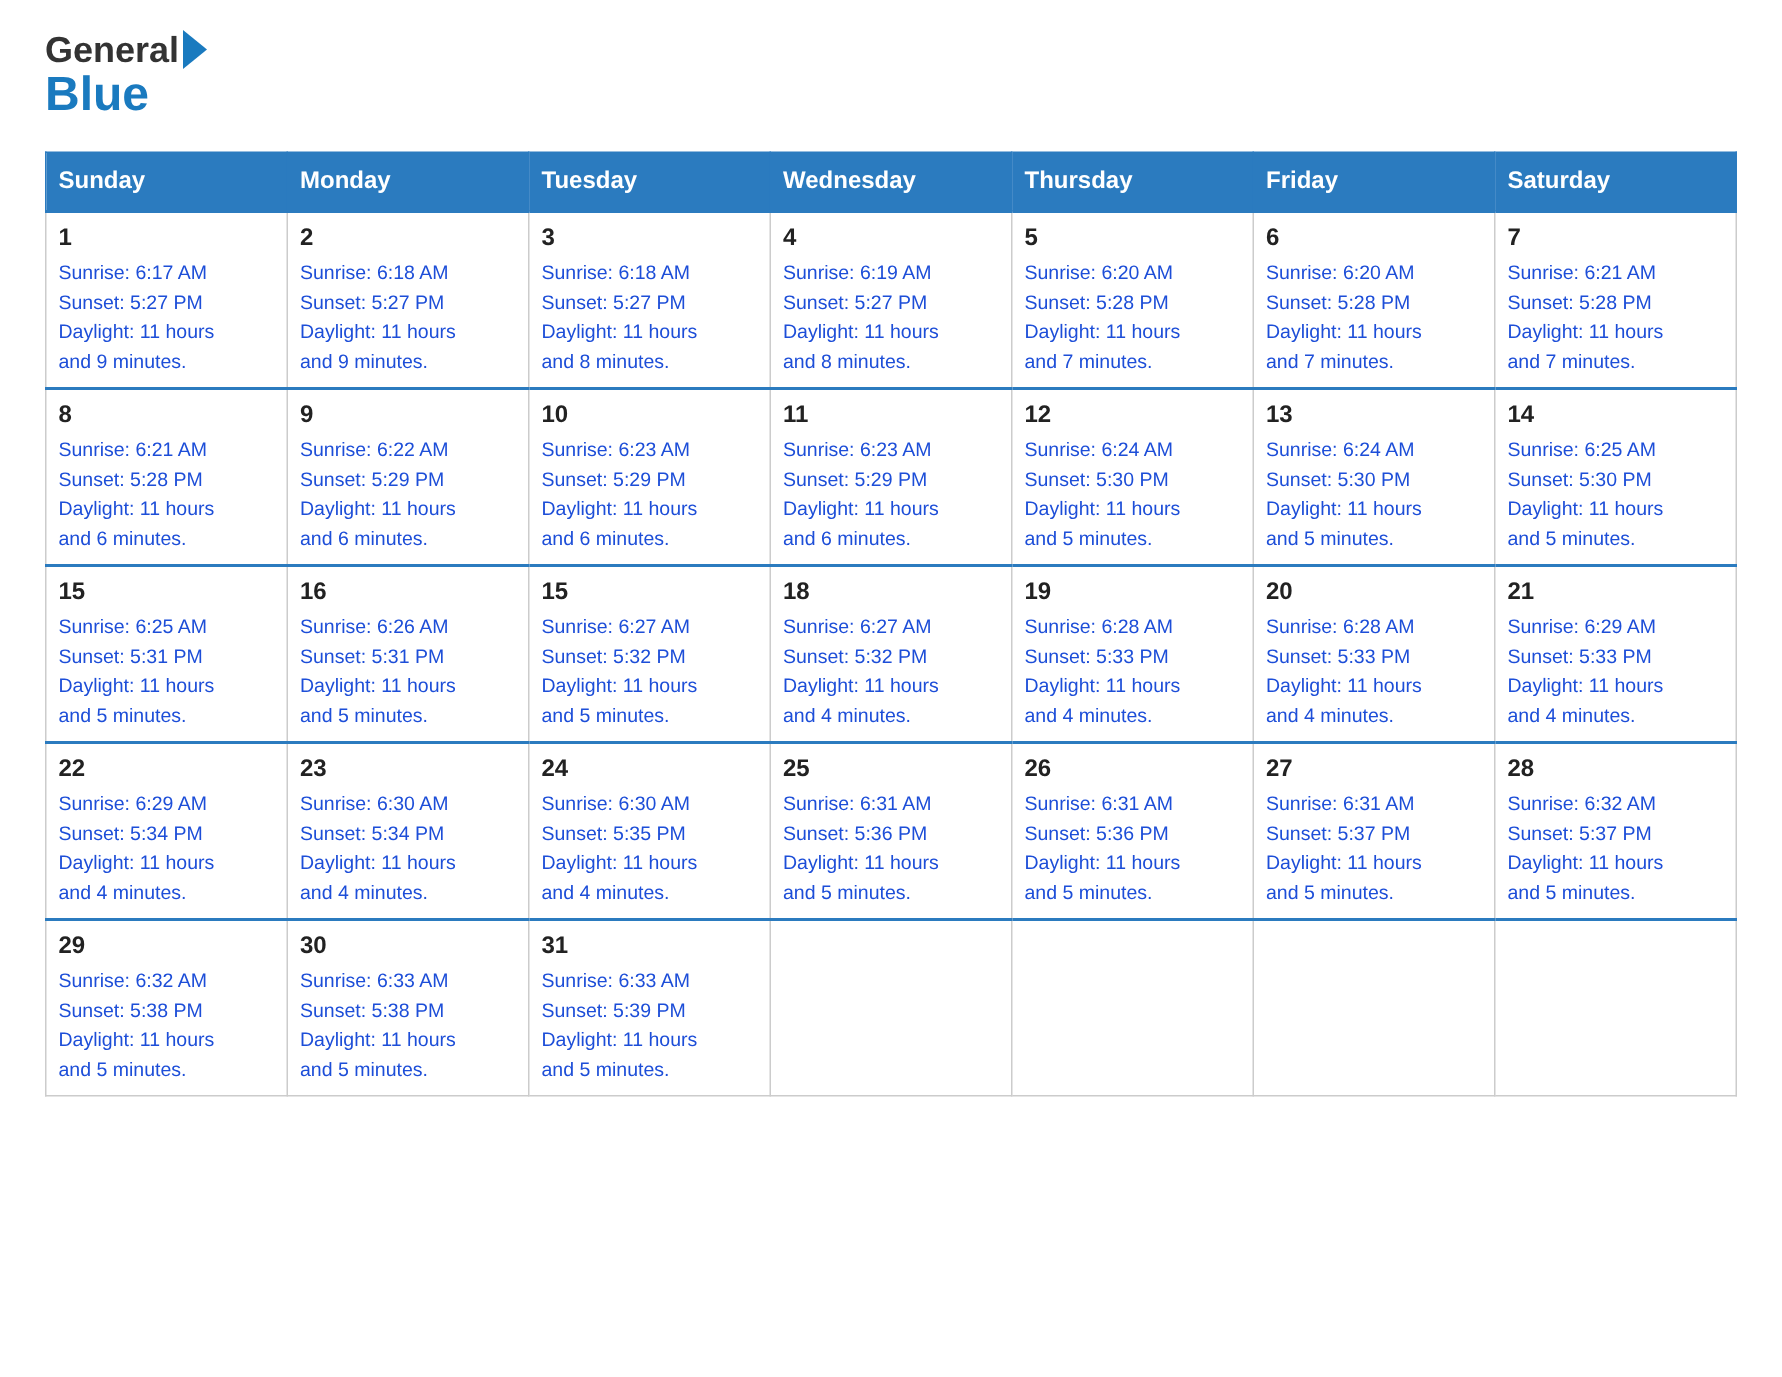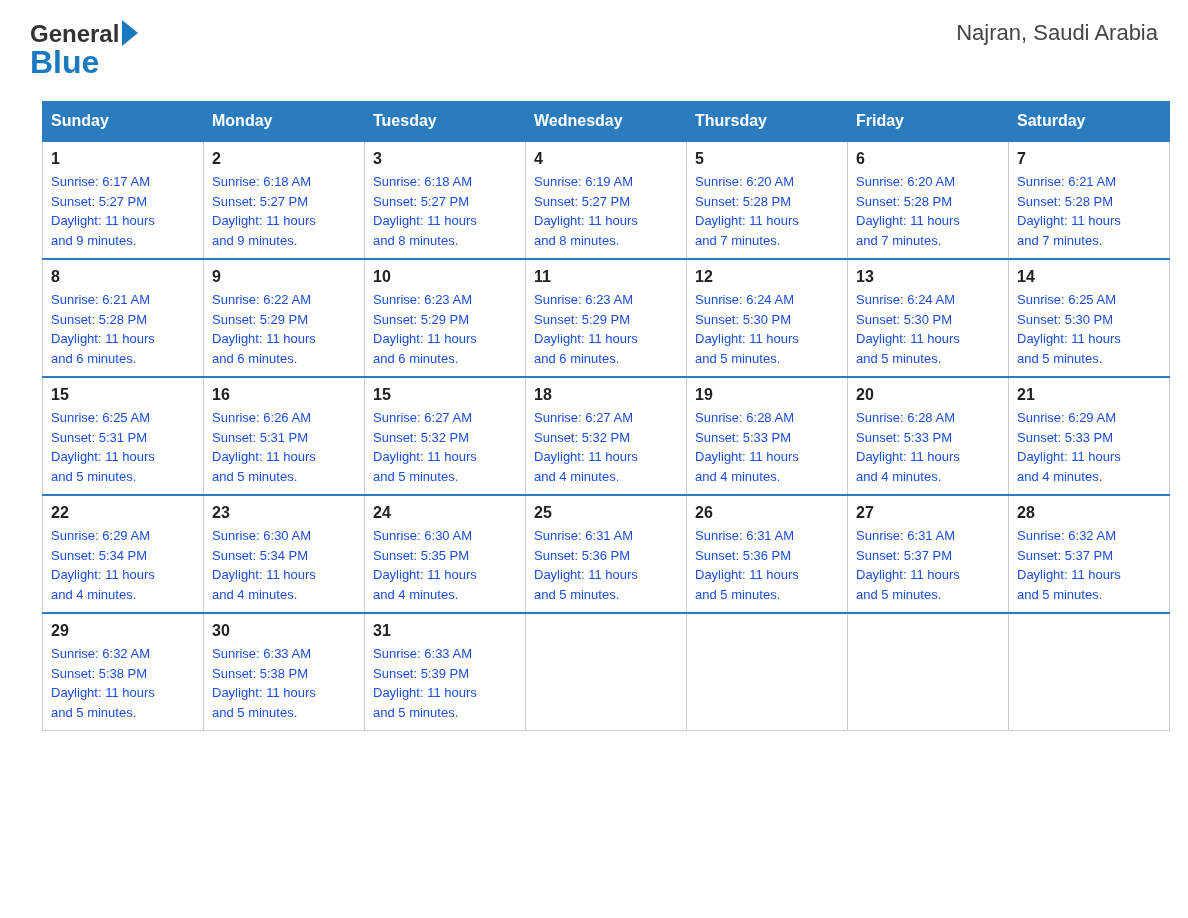--- a/index.html
+++ b/index.html
@@ -25,21 +25,20 @@
       color: #222;
     }
     .location-title {
       font-size: 22px;
       color: #444;
     }
     .calendar-table {
       width: 100%;
       border-collapse: collapse;
       border: 1px solid #aaa;
-      margin-left: 12px;
     }
     .calendar-table th {
       background-color: #2b7bbf;
       color: #fff;
       padding: 10px 8px;
       font-size: 16px;
       font-weight: bold;
       text-align: left;
       border: 1px solid #2b7bbf;
     }
@@ -105,21 +104,20 @@
 
 <div class="header-area">
   <div class="logo-wrapper">
     <div class="logo-line1">
       <span class="logo-general">General</span>
       <span class="logo-triangle"></span>
     </div>
     <div class="logo-line2">Blue</div>
   </div>
   <div class="title-area">
-    <div class="location-title">Najran, Saudi Arabia</div>
   </div>
 </div>
 
 <table class="calendar-table">
   <thead>
     <tr>
       <th>Sunday</th>
       <th>Monday</th>
       <th>Tuesday</th>
       <th>Wednesday</th>

